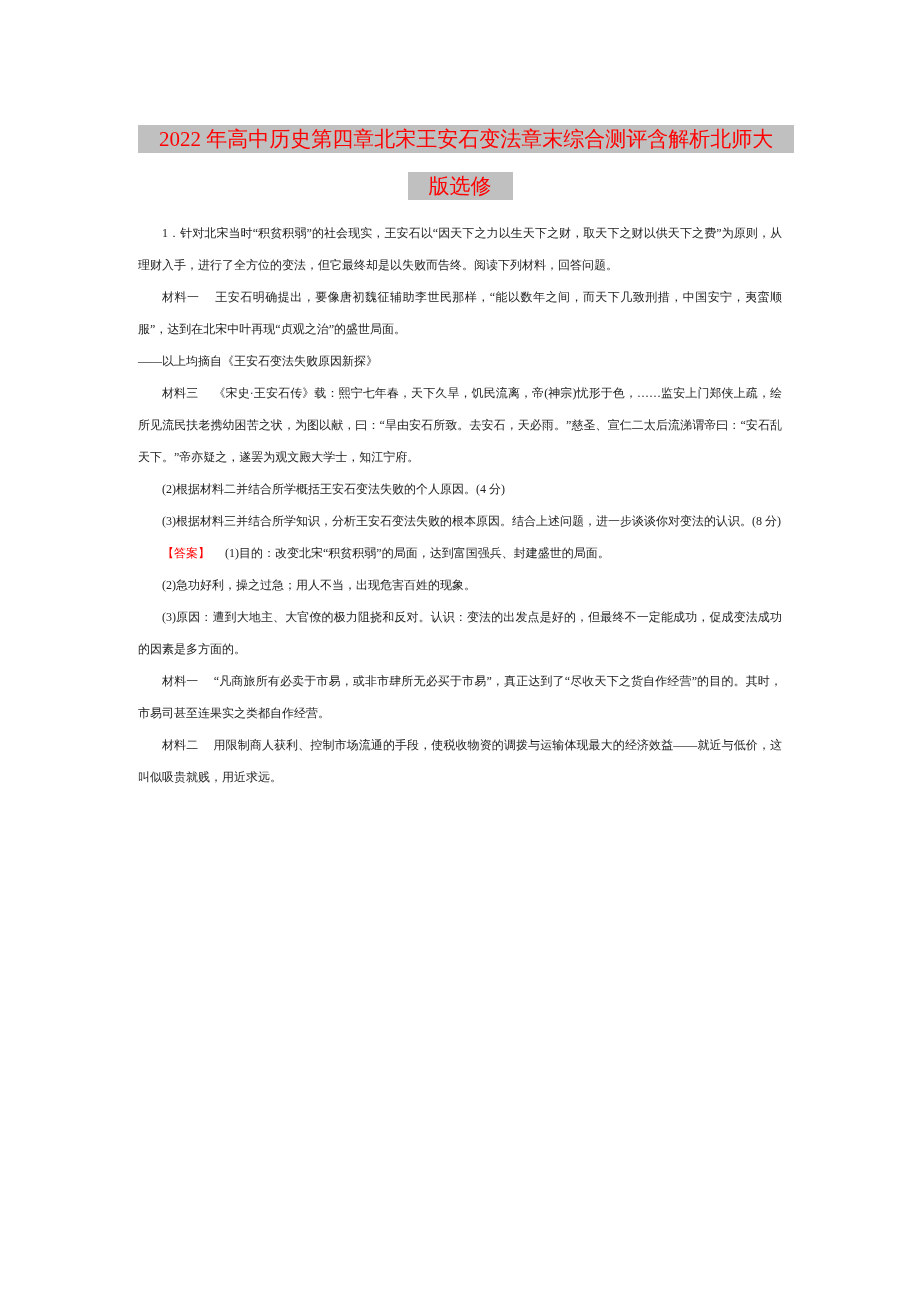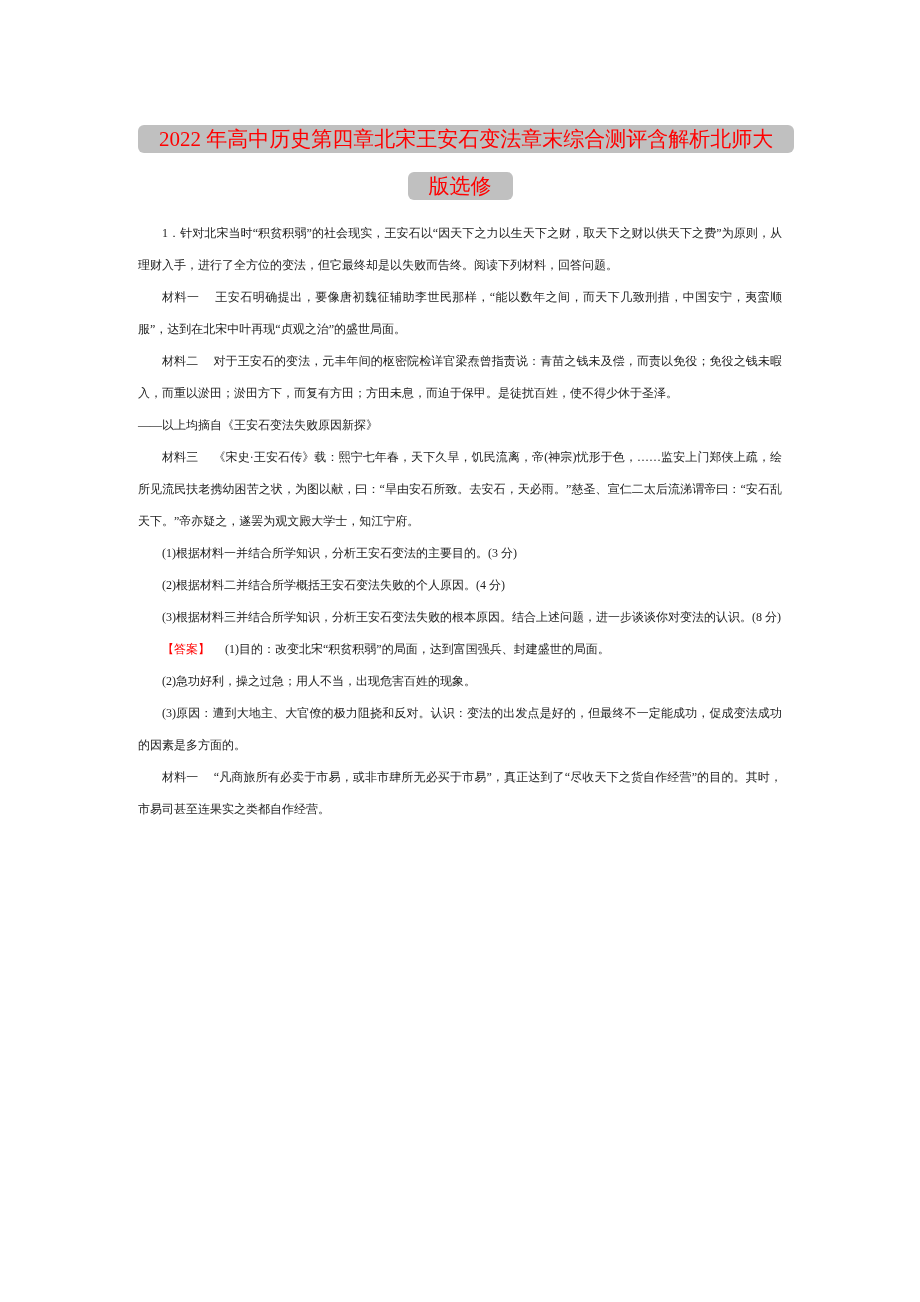--- a/index.html
+++ b/index.html
@@ -28,21 +28,20 @@
     font-weight: normal;
     color: #ff0000;
     margin: 0;
   }
   .title-line {
     white-space: nowrap;
   }
   .hl {
     background: #c0c0c0;
     padding: 2px 21px;
-    border-radius: 6px;
   }
   .body-text {
     margin-top: 7px;
     font-size: 12px;
     line-height: 32px;
     color: #1c1c1c;
     text-align: justify;
   }
   .body-text p {
     margin: 0;
@@ -63,26 +62,25 @@
   <div class="content">
 
     <h1 class="doc-title">
       <div class="title-line"><span class="hl">2022 年高中历史第四章北宋王安石变法章末综合测评含解析北师大</span></div>
       <div class="title-line"><span class="hl">版选修</span></div>
     </h1>
 
     <div class="body-text">
       <p>1．针对北宋当时“积贫积弱”的社会现实，王安石以“因天下之力以生天下之财，取天下之财以供天下之费”为原则，从理财入手，进行了全方位的变法，但它最终却是以失败而告终。阅读下列材料，回答问题。</p>
       <p>材料一　 王安石明确提出，要像唐初魏征辅助李世民那样，“能以数年之间，而天下几致刑措，中国安宁，夷蛮顺服”，达到在北宋中叶再现“贞观之治”的盛世局面。</p>
-      <p>材料二　 对于王安石的变法，元丰年间的枢密院检详官梁焘曾指责说：青苗之钱未及偿，而责以免役；免役之钱未暇入，而重以淤田；淤田方下，而复有方田；方田未息，而迫于保甲。是徒扰百姓，使不得少休于圣泽。</p>
       <p class="attribution">——以上均摘自《王安石变法失败原因新探》</p>
       <p>材料三　 《宋史·王安石传》载：熙宁七年春，天下久旱，饥民流离，帝(神宗)忧形于色，……监安上门郑侠上疏，绘所见流民扶老携幼困苦之状，为图以献，曰：“旱由安石所致。去安石，天必雨。”慈圣、宣仁二太后流涕谓帝曰：“安石乱天下。”帝亦疑之，遂罢为观文殿大学士，知江宁府。</p>
-      <p>(1)根据材料一并结合所学知识，分析王安石变法的主要目的。(3 分)</p>
       <p>(2)根据材料二并结合所学概括王安石变法失败的个人原因。(4 分)</p>
       <p>(3)根据材料三并结合所学知识，分析王安石变法失败的根本原因。结合上述问题，进一步谈谈你对变法的认识。(8 分)</p>
       <p><span class="label-red">【答案】</span><span>　 (1)目的：改变北宋“积贫积弱”的局面，达到富国强兵、封建盛世的局面。</span></p>
       <p>(2)急功好利，操之过急；用人不当，出现危害百姓的现象。</p>
       <p>(3)原因：遭到大地主、大官僚的极力阻挠和反对。认识：变法的出发点是好的，但最终不一定能成功，促成变法成功的因素是多方面的。</p>
       <p>材料一　 “凡商旅所有必卖于市易，或非市肆所无必买于市易”，真正达到了“尽收天下之货自作经营”的目的。其时，市易司甚至连果实之类都自作经营。</p>
+      <p>材料二　 用限制商人获利、控制市场流通的手段，使税收物资的调拨与运输体现最大的经济效益——就近与低价，这叫似吸贵就贱，用近求远。</p>
     </div>
 
   </div>
 </div>
 
 </body></html>

